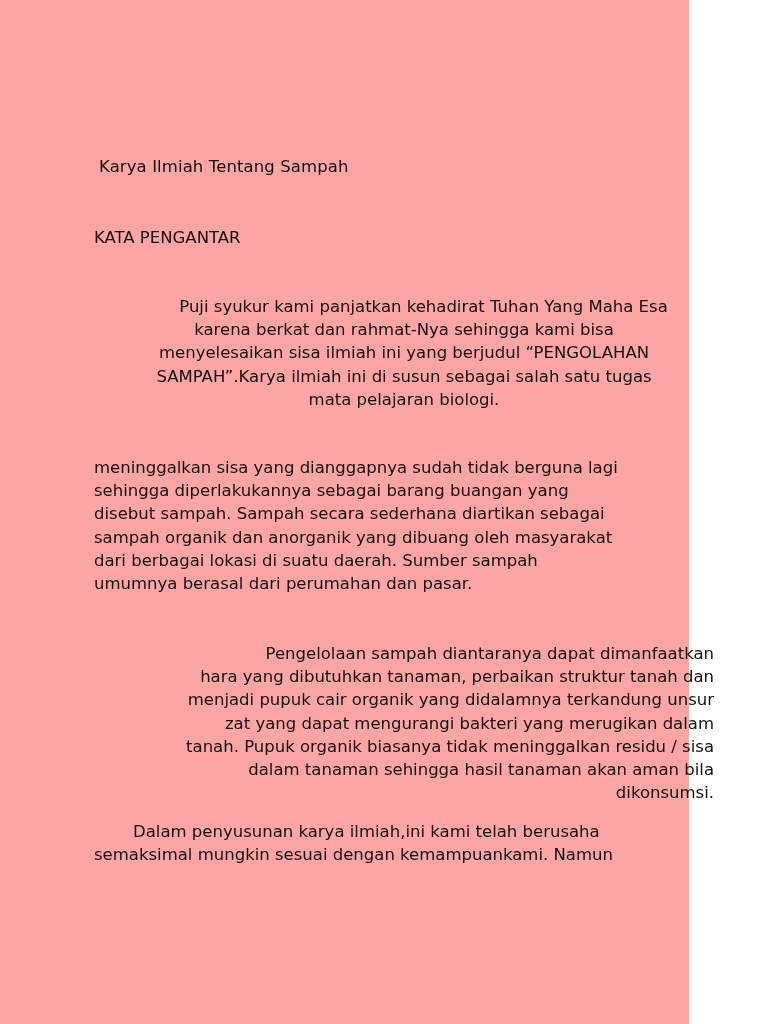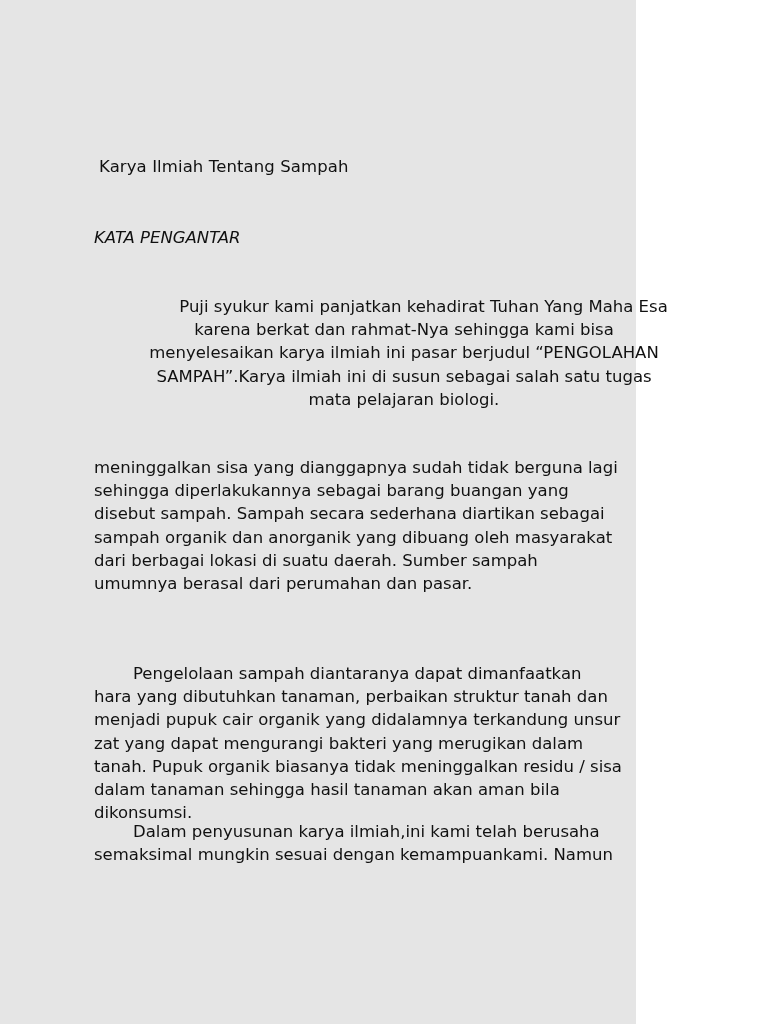--- a/index.html
+++ b/index.html
@@ -12,74 +12,73 @@
       height: 1024px;
       overflow: hidden;
       position: relative;
       font-family: "DejaVu Sans", sans-serif;
       color: #111111;
     }
     .doc-page {
       position: absolute;
       left: 0;
       top: 0;
-      width: 636px;
+      width: 689px;
       height: 1024px;
-      background: #e5e5e5;
+      background: #fca5a5;
     }
     .title {
       position: absolute;
       left: 99px;
       top: 156px;
       font-size: 16.5px;
       line-height: 22px;
       white-space: nowrap;
       letter-spacing: 0.1px;
     }
     .heading {
       position: absolute;
       left: 94px;
       top: 227px;
       font-size: 16.5px;
       line-height: 22px;
       white-space: nowrap;
-      font-style: italic;
     }
     .para {
       position: absolute;
       left: 94px;
       width: 620px;
       font-size: 16.5px;
       line-height: 23.2px;
       margin: 0;
     }
     .line {
       display: block;
       white-space: nowrap;
     }
     .indent-a { padding-left: 39px; }
     .indent-b { padding-left: 34px; }
     #p1 { top: 295px; text-align: center; }
     #p2 { top: 456px; }
-    #p3 { top: 662px; }
+    #p3 { top: 642px; text-align: right; }
     #p4 { top: 820px; }
   </style>
 </head>
 <body>
 
 <div class="doc-page">
 
   <div class="title">Karya Ilmiah Tentang Sampah</div>
 
   <div class="heading">KATA PENGANTAR</div>
 
   <p class="para" id="p1">
     <span class="line indent-a">Puji syukur kami panjatkan kehadirat Tuhan Yang Maha Esa</span>
     <span class="line">karena berkat dan rahmat-Nya sehingga kami bisa</span>
-    <span class="line">menyelesaikan karya ilmiah ini pasar berjudul “PENGOLAHAN</span>
+    <span class="line">menyelesaikan sisa ilmiah ini yang berjudul “PENGOLAHAN</span>
     <span class="line">SAMPAH”.Karya ilmiah ini di susun sebagai salah satu tugas</span>
     <span class="line">mata pelajaran biologi.</span>
   </p>
 
   <p class="para" id="p2">
     <span class="line">meninggalkan sisa yang dianggapnya sudah tidak berguna lagi</span>
     <span class="line">sehingga diperlakukannya sebagai barang buangan yang</span>
     <span class="line">disebut sampah. Sampah secara sederhana diartikan sebagai</span>
     <span class="line">sampah organik dan anorganik yang dibuang oleh masyarakat</span>
     <span class="line">dari berbagai lokasi di suatu daerah. Sumber sampah</span>

